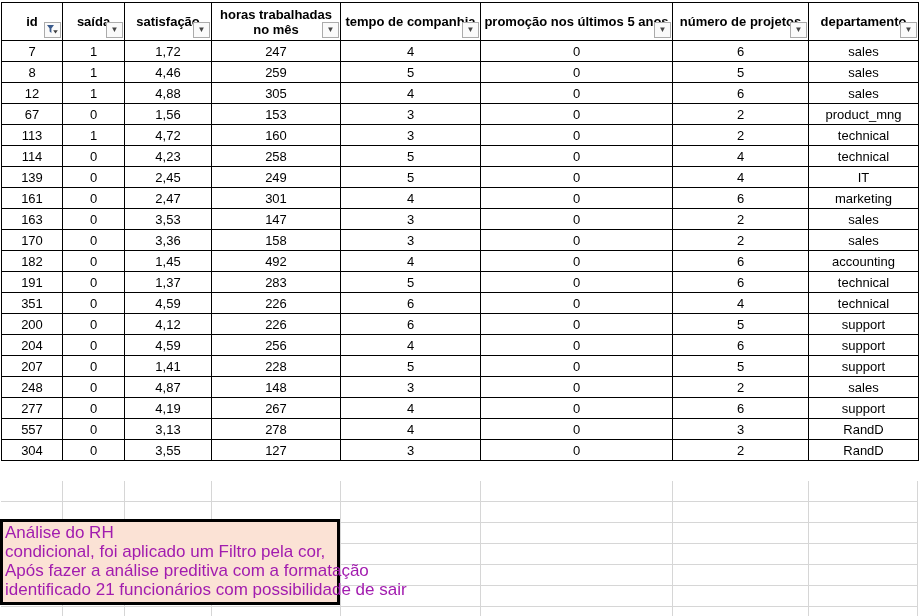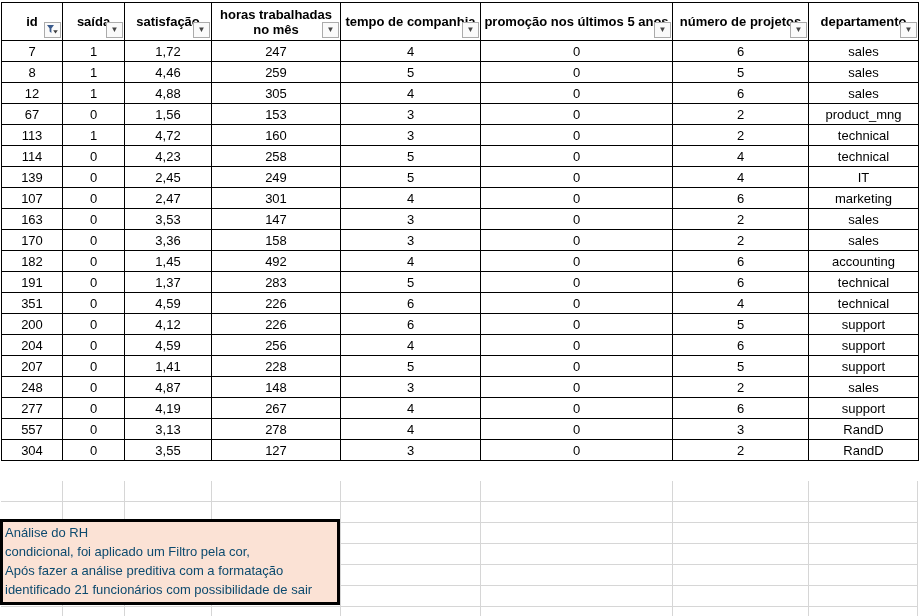--- a/index.html
+++ b/index.html
@@ -88,23 +88,23 @@
   #note-box {
     position: absolute;
     left: 0; top: 519px;
     width: 340px; height: 86px;
     background: var(--note-fill, #FBE2D5);
     border: 3px solid #000000;
     padding: 1px 0 0 2px;
     z-index: 5;
   }
   #note-box .line {
-    font-size: 13px;
+    font-size: 17px;
     line-height: 19px;
-    color: #0c4a6e;
+    color: #a21caf;
     white-space: nowrap;
   }
 </style>
 </head>
 <body>
 
 <div id="canvas">
 
   <div id="sheet-grid"></div>
 
@@ -239,21 +239,21 @@
           <td class="idcell">139</td>
           <td class="">0</td>
           <td class="">2,45</td>
           <td class="">249</td>
           <td class="">5</td>
           <td class="">0</td>
           <td class="">4</td>
           <td class="">IT</td>
         </tr>
         <tr>
-          <td class="idcell">107</td>
+          <td class="idcell">161</td>
           <td class="">0</td>
           <td class="">2,47</td>
           <td class="">301</td>
           <td class="">4</td>
           <td class="">0</td>
           <td class="">6</td>
           <td class="">marketing</td>
         </tr>
         <tr>
           <td class="idcell">163</td>

